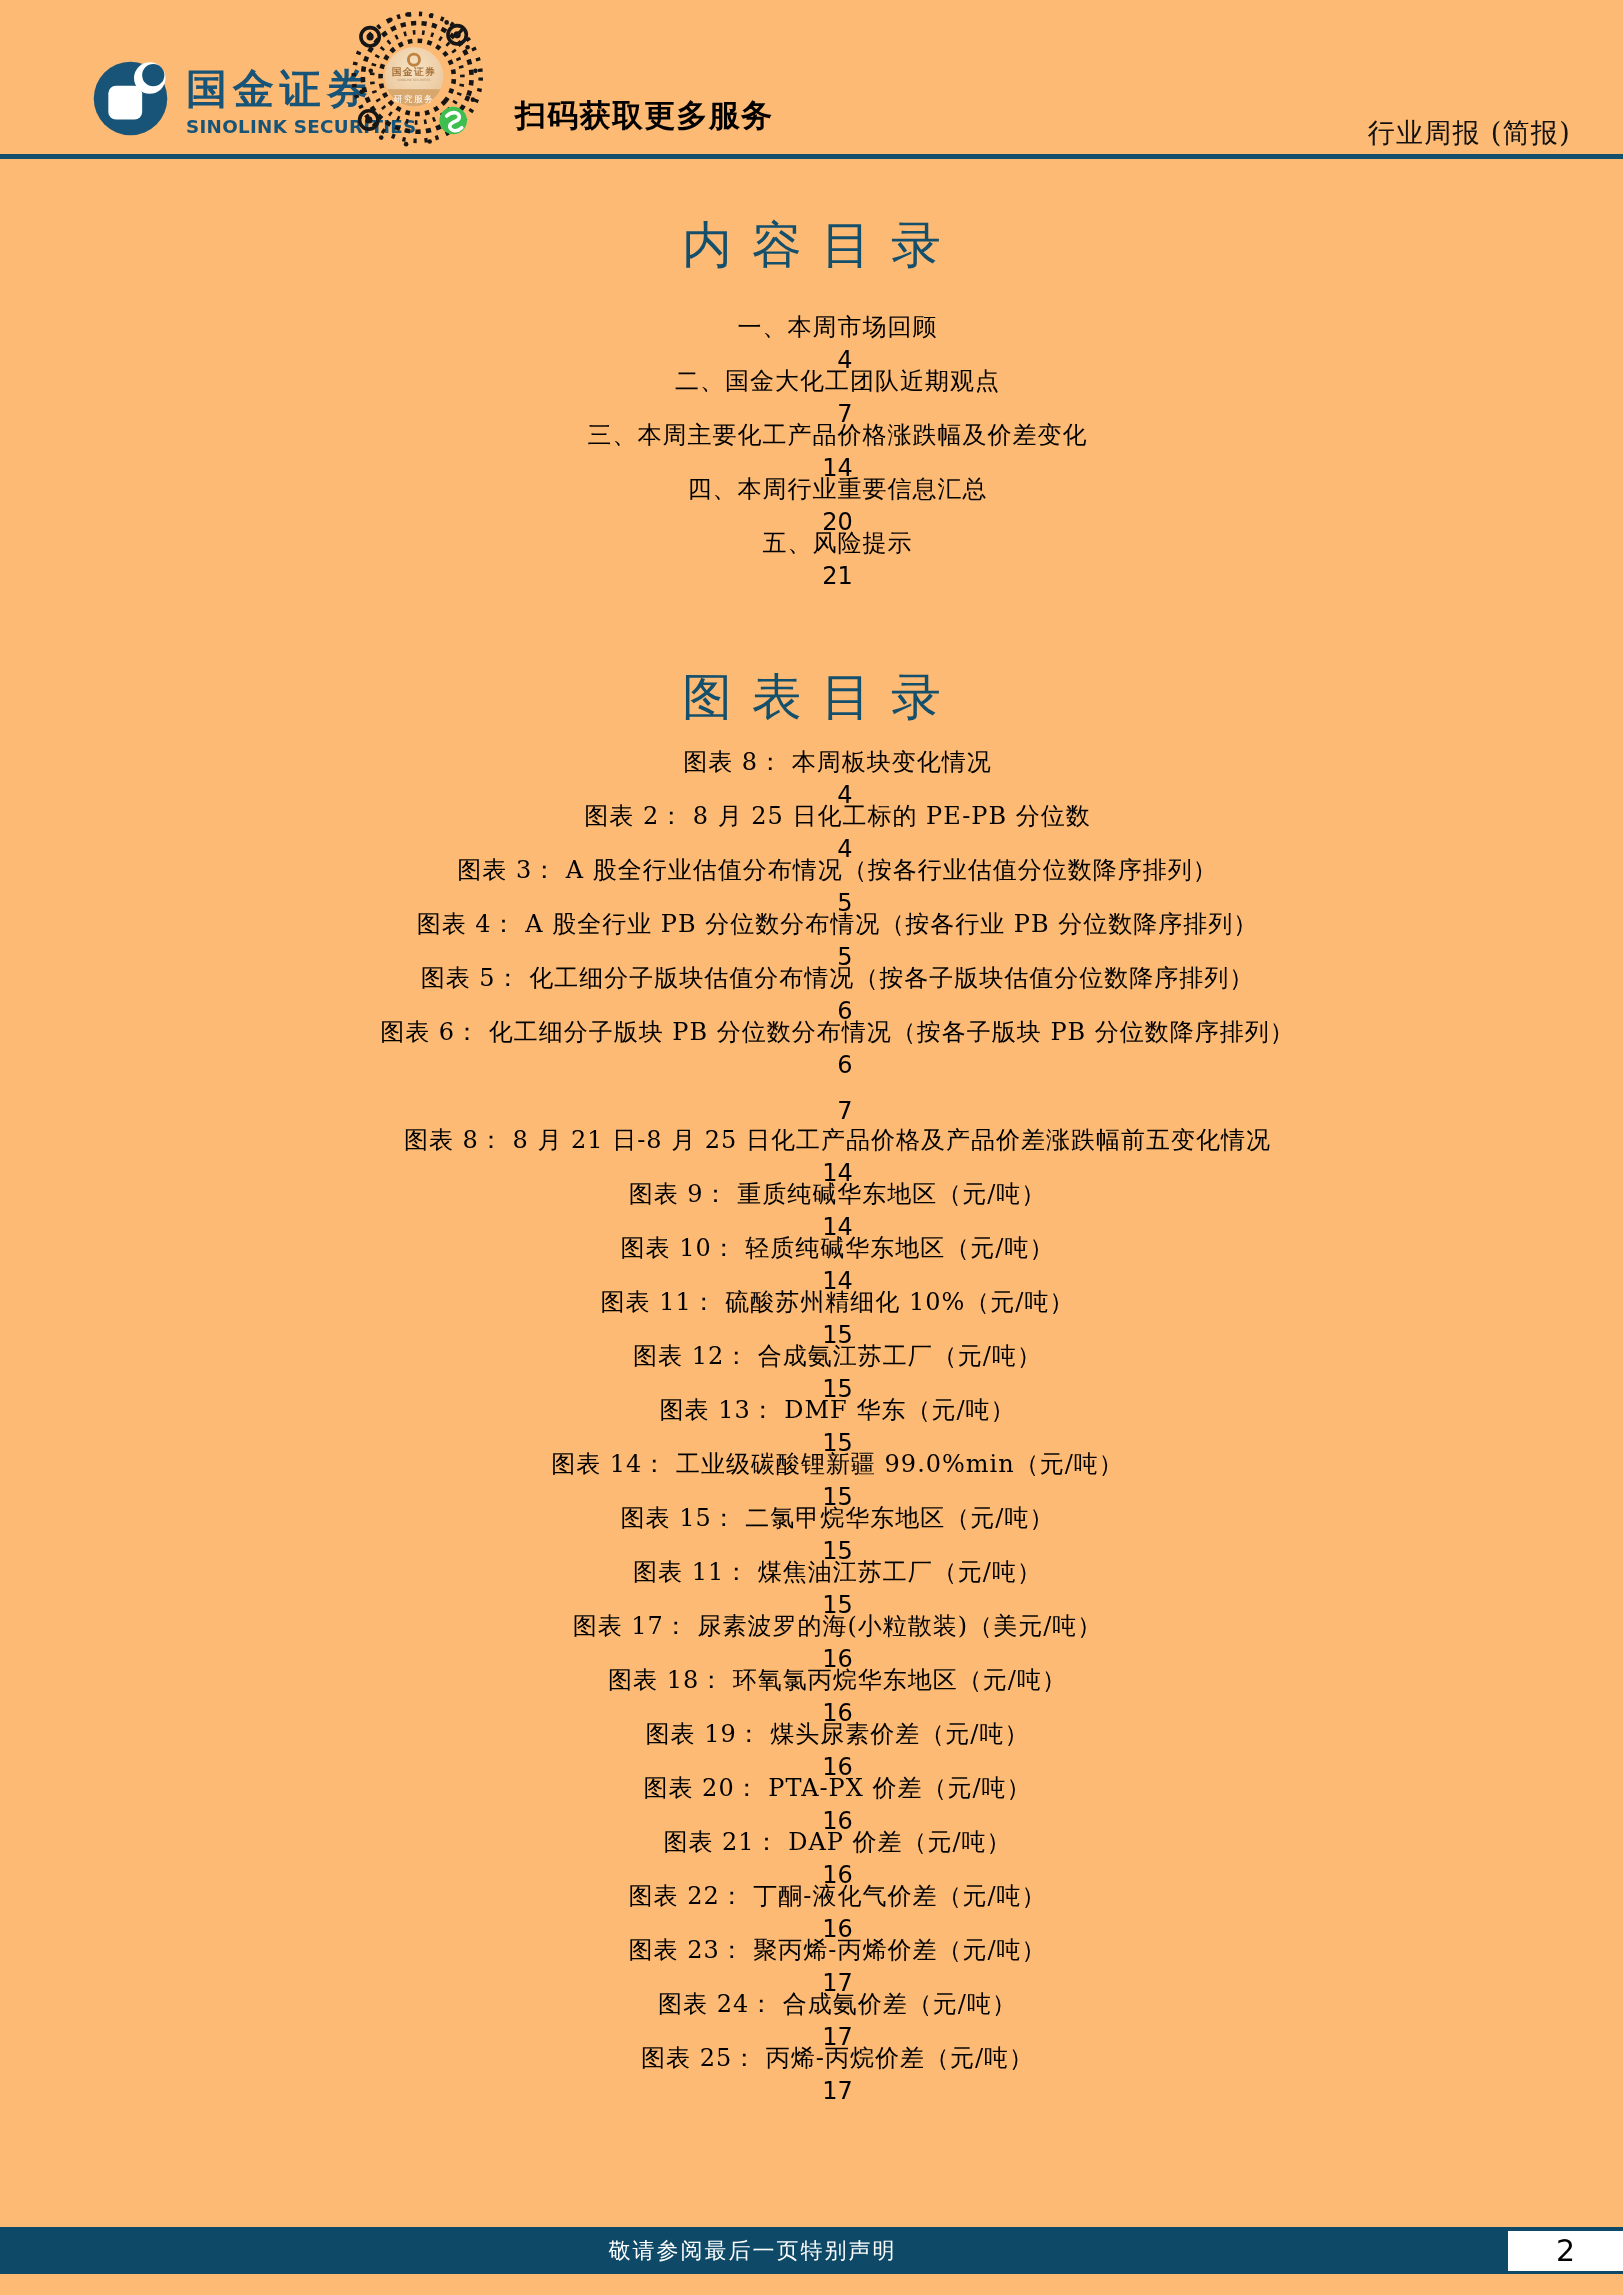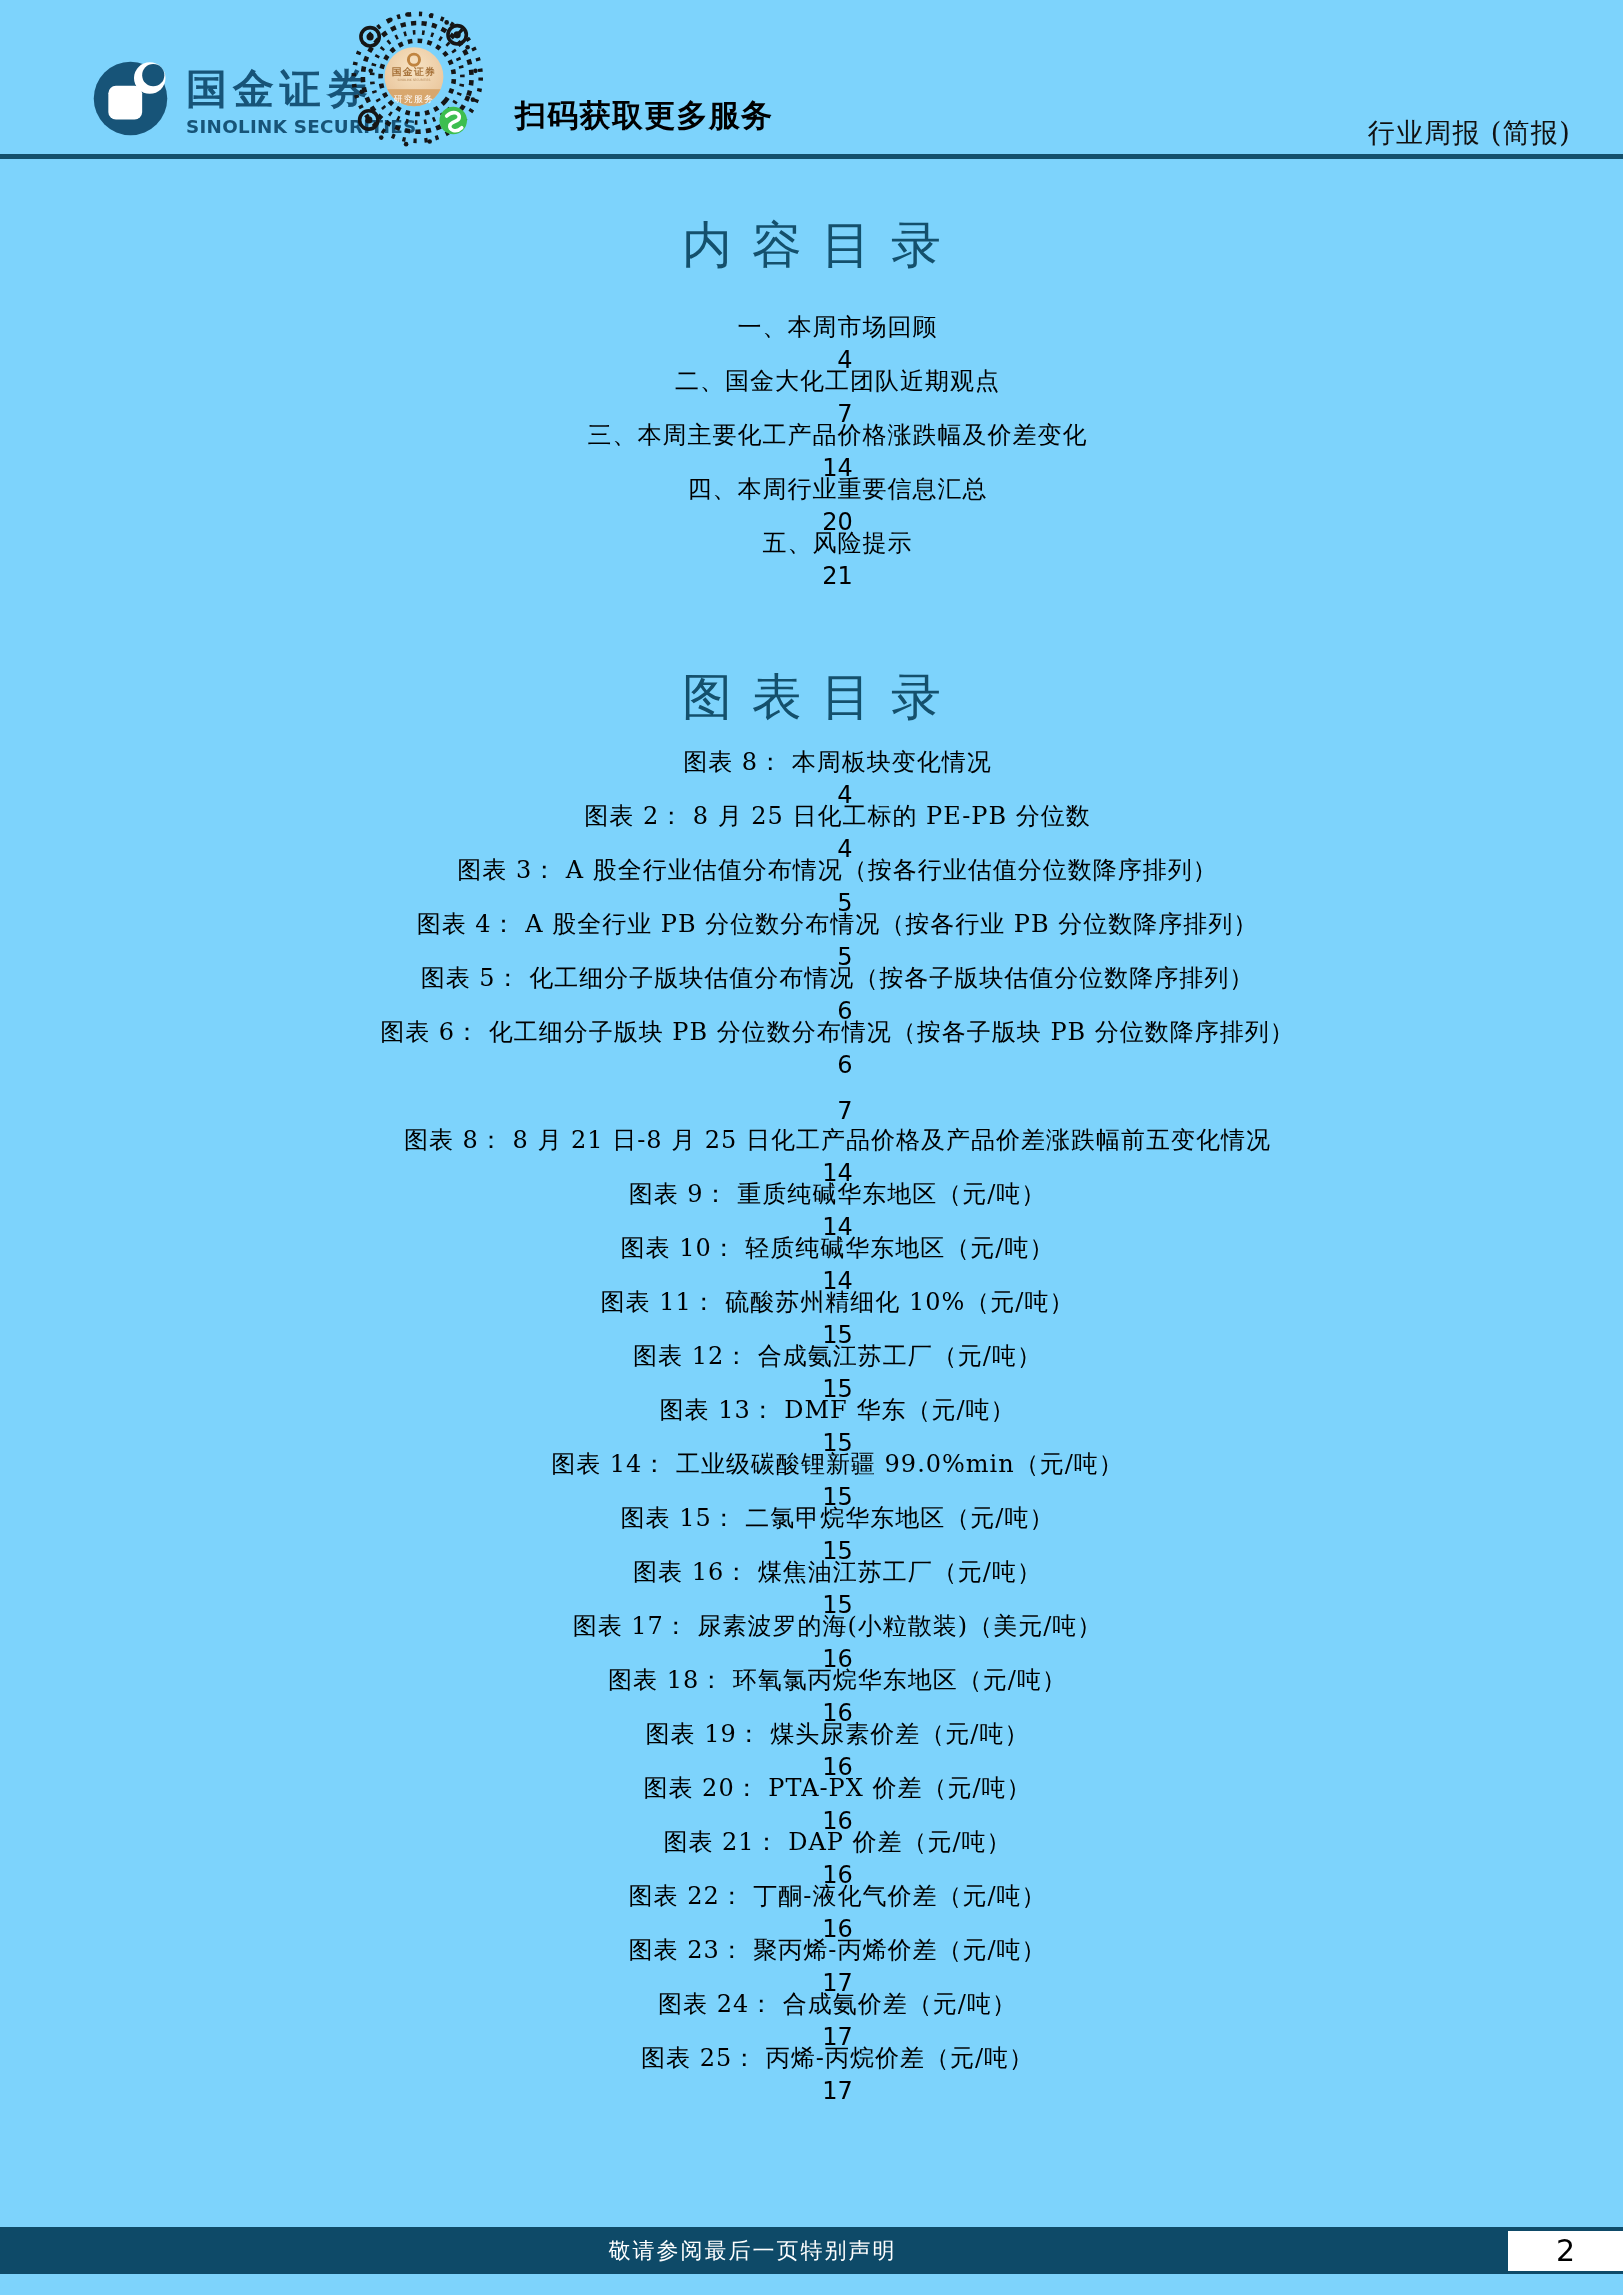--- a/index.html
+++ b/index.html
@@ -7,21 +7,21 @@
     --footer_bar: #0E4A68;
     --logo_blue: #175478;
   }
   * { box-sizing: border-box; }
   html, body { margin: 0; padding: 0; background: #888; }
   .page {
     position: relative;
     width: 1623px;
     height: 2295px;
     margin: 0 auto;
-    background: #7dd3fc;
+    background: #fdba74;
     overflow: hidden;
     font-family: "DejaVu Sans", "Liberation Sans", sans-serif;
     color: #000;
   }
 
   
   .brand { position: absolute; left: 92px; top: 60px; display: flex; align-items: flex-start; gap: 17px; }
   .brand-text { display: flex; flex-direction: column; margin-top: 9.2px; }
   .brand-cn { font-size: 41px; font-weight: bold; color: var(--logo_blue); letter-spacing: 5.9px; line-height: 1; }
   .brand-en { font-size: 18.3px; font-weight: bold; color: var(--logo_blue); letter-spacing: 0.3px; margin-top: 5.9px; }
@@ -243,21 +243,21 @@
     <span class="toc-label">图表 14： 工业级碳酸锂新疆 99.0%min（元/吨）</span>
     <span class="toc-dots"></span>
     <span class="toc-page">15</span>
   </div>
       <div class="toc-row">
     <span class="toc-label">图表 15： 二氯甲烷华东地区（元/吨）</span>
     <span class="toc-dots"></span>
     <span class="toc-page">15</span>
   </div>
       <div class="toc-row">
-    <span class="toc-label">图表 16： 煤焦油江苏工厂（元/吨）</span>
+    <span class="toc-label">图表 11： 煤焦油江苏工厂（元/吨）</span>
     <span class="toc-dots"></span>
     <span class="toc-page">15</span>
   </div>
       <div class="toc-row">
     <span class="toc-label">图表 17： 尿素波罗的海(小粒散装)（美元/吨）</span>
     <span class="toc-dots"></span>
     <span class="toc-page">16</span>
   </div>
       <div class="toc-row">
     <span class="toc-label">图表 18： 环氧氯丙烷华东地区（元/吨）</span>

